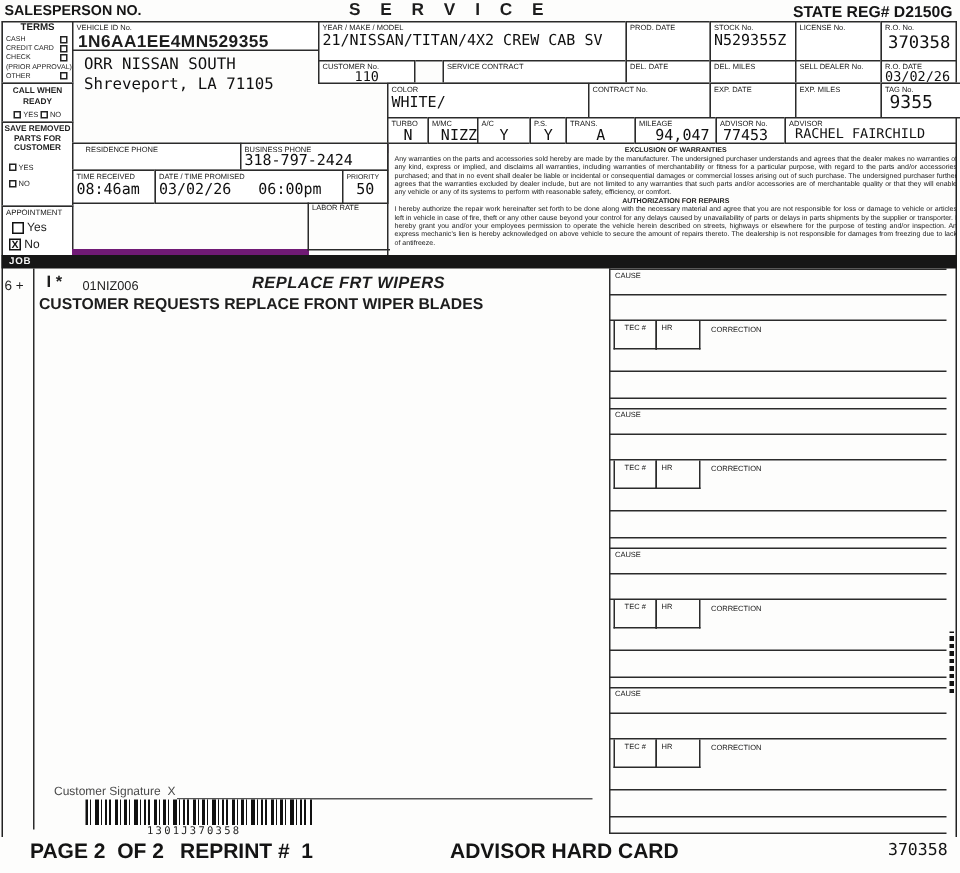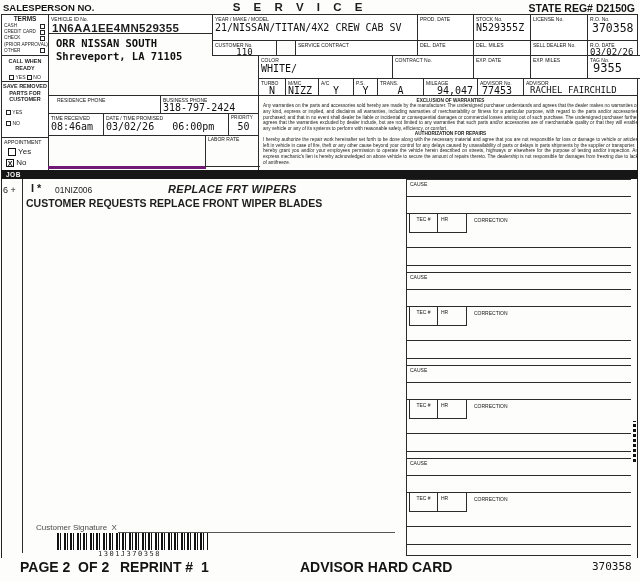--- a/index.html
+++ b/index.html
@@ -1,20 +1,20 @@
 <!DOCTYPE html>
 <html><head>
 <meta charset="utf-8">
 <style>
   html,body{margin:0;padding:0;background:#fff;}
   .page{position:relative;width:640px;height:582px;background:#fdfdfc;
         font-family:"Liberation Sans",sans-serif;color:#1d1d1d;overflow:hidden;}
   .abs{position:absolute;}
   .bx{position:absolute;box-sizing:border-box;border:1px solid #2b2b2b;background:#fff;}
-  .bb{border:none;border-bottom:3px solid #701a75;font-weight:bold;}
+  .bb{border:none;border-bottom:6px solid #701a75;}
   .bl{border:none;border-left:1px solid #2b2b2b;}
   .blb{border:none;border-left:1px solid #2b2b2b;border-bottom:1px solid #2b2b2b;}
   .outer{position:absolute;box-sizing:border-box;border:1px solid #222;border-bottom:none;background:transparent;pointer-events:none;}
   .lbl{font-size:5px;line-height:6px;padding:1px 0 0 2px;color:#161616;white-space:nowrap;}
   .val{font-family:"DejaVu Sans Mono",monospace;font-size:9.5px;line-height:11px;padding-left:2px;white-space:pre;color:#101010;}
   .v10{font-size:10px;}
   .v11{font-size:11.5px;line-height:12px;}
   .ctr{text-align:center;padding-left:0;}
   .rgt{text-align:right;padding-right:4px;}
   .bigid{font-family:"Liberation Sans",sans-serif;font-weight:bold;font-size:11.5px;letter-spacing:.3px;padding-left:3px;line-height:12px;}
@@ -169,21 +169,21 @@
     <div class="lbl">TAG No.</div>
     <div class="val" style="font-size:12px;padding-left:5px;">9355</div>
   </div>
 
   <div class="bx" style="left:258px;top:78px;width:28px;height:18px;">
     <div class="lbl">TURBO</div>
     <div class="val ctr v10" style="line-height:9px;">N</div>
   </div>
   <div class="bx" style="left:285px;top:78px;width:34px;height:18px;">
     <div class="lbl">M/MC</div>
-    <div class="val v10" style="line-height:9px;">NIZZ</div>
+    <div class="val v10" style="line-height:9px;text-align:right;">NIZZ</div>
   </div>
   <div class="bx" style="left:318px;top:78px;width:36px;height:18px;">
     <div class="lbl">A/C</div>
     <div class="val ctr v10" style="line-height:9px;">Y</div>
   </div>
   <div class="bx" style="left:353px;top:78px;width:25px;height:18px;">
     <div class="lbl">P.S.</div>
     <div class="val ctr v10" style="line-height:9px;">Y</div>
   </div>
   <div class="bx" style="left:377px;top:78px;width:47px;height:18px;">

